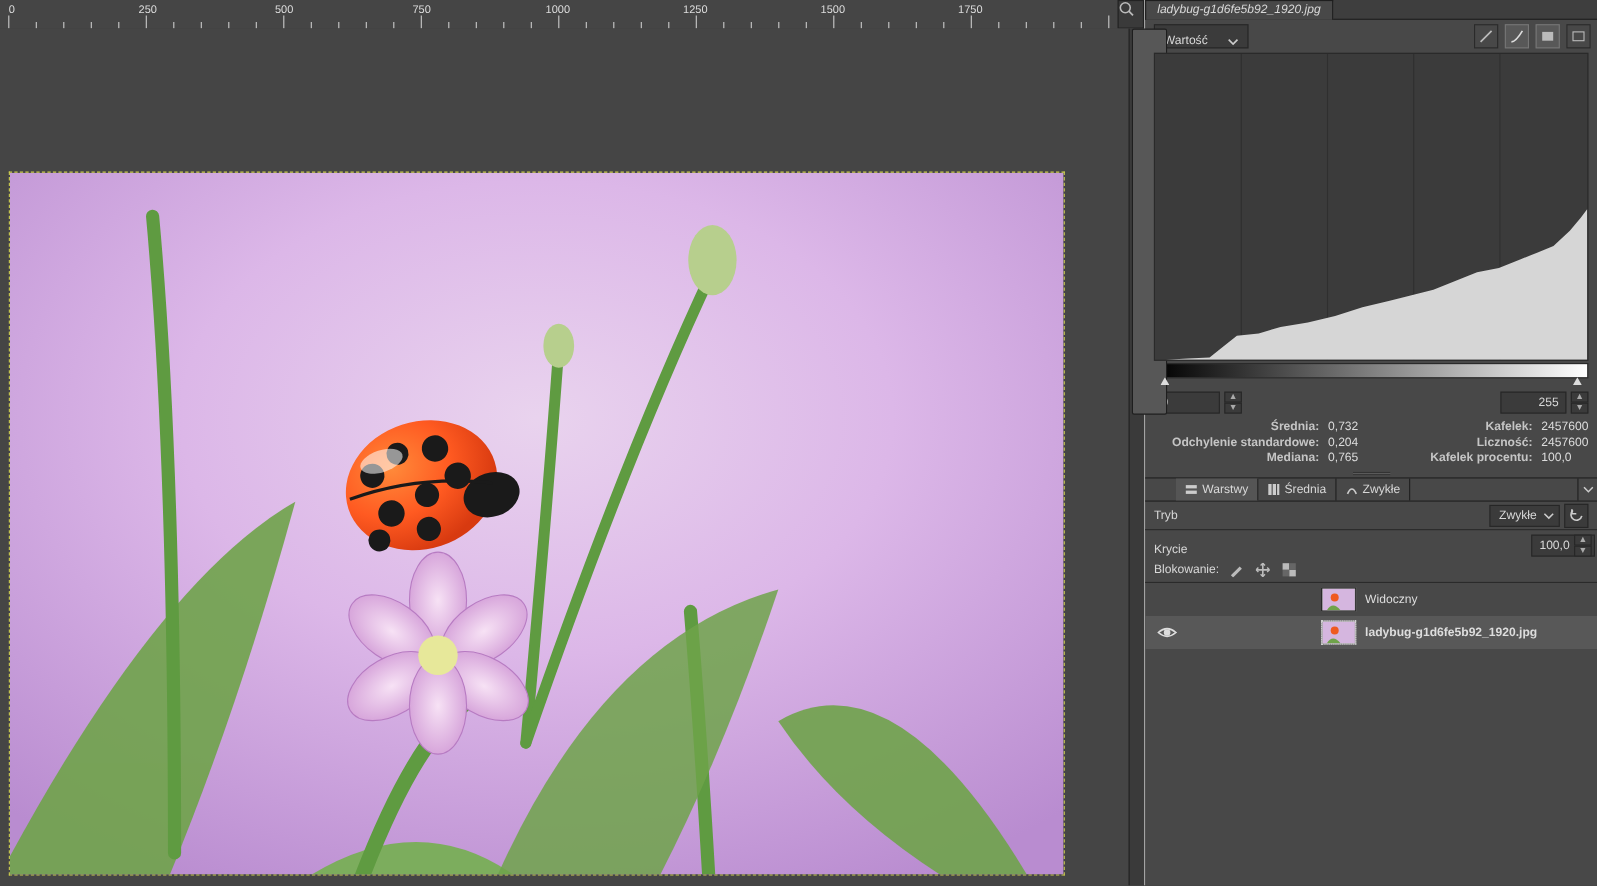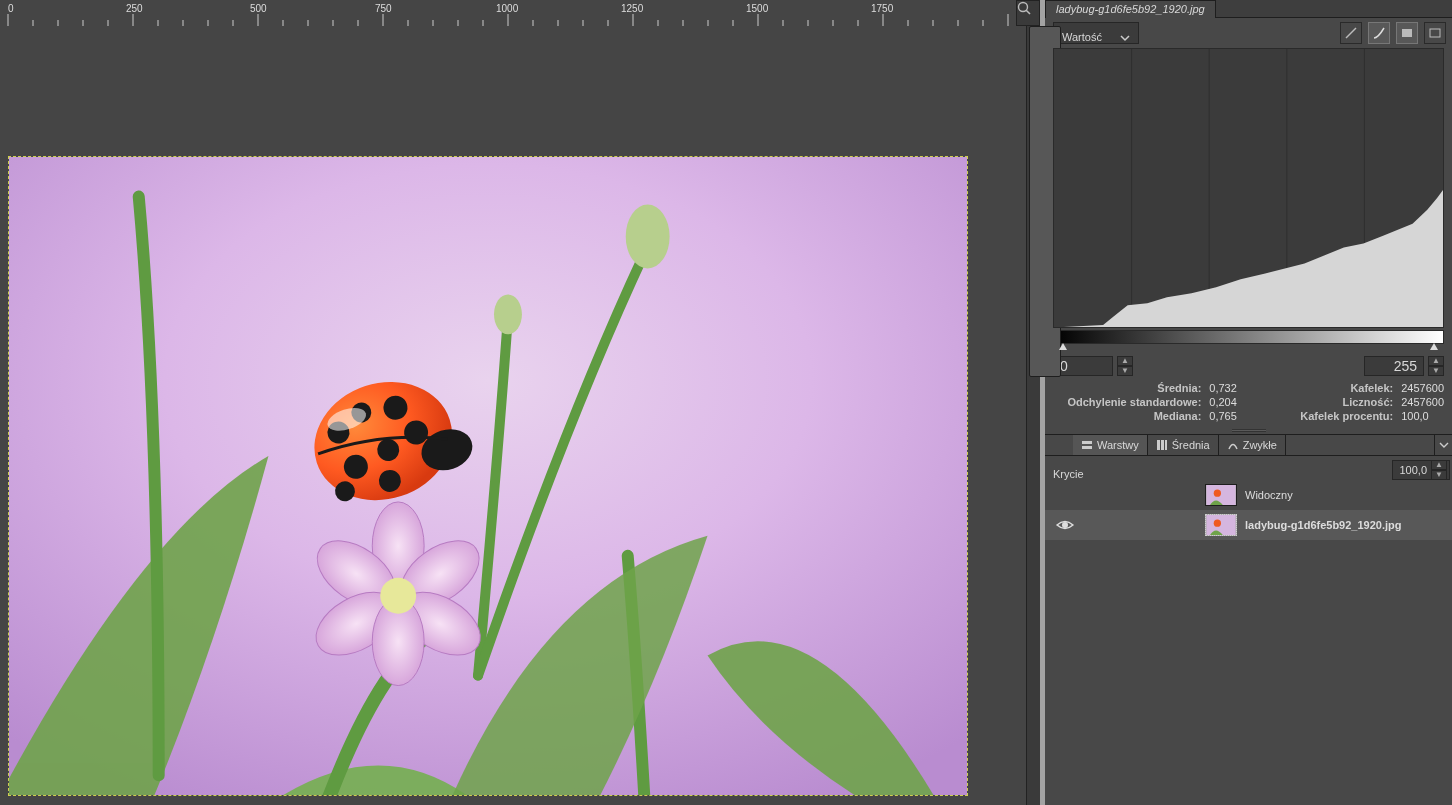--- a/index.html
+++ b/index.html
@@ -8,35 +8,35 @@
 .canvas-pane{position:relative;flex:1;display:flex;flex-direction:column;}
 .rulers{height:26px;background:#454545;position:relative;overflow:hidden;}
 .rulers svg{position:absolute;inset:0;}
 .top-right-widget{position:absolute;right:0;top:0;width:24px;height:26px;background:#3a3a3a;border:1px solid #222;display:flex;align-items:center;justify-content:center;}
 .top-right-widget svg{width:14px;height:14px;}
 .canvas-viewport{flex:1;position:relative;background:#454545;}
 .vscroll{position:absolute;right:0;top:0;bottom:0;width:14px;background:#3a3a3a;border-left:1px solid #222;}
 .vscroll .thumb{position:absolute;left:2px;right:2px;top:0;height:45%;background:#575757;border-radius:2px;}
 .canvas{position:absolute;left:8px;top:130px;width:960px;height:640px;border:1px dashed #cfcf4f;overflow:hidden;}
 .canvas svg{width:100%;height:100%;display:block;}
-.side-pane{width:412px;display:flex;flex-direction:column;background:#484848;border-left:5px solid #a3a3a3;}
+.side-pane{width:412px;display:flex;flex-direction:column;background:#484848;border-left:1px solid #a3a3a3;}
 .file-tab{height:18px;background:#3e3e3e;border-bottom:1px solid #1e1e1e;display:flex;align-items:center;}
 .file-tab-inner{background:#484848;height:18px;padding:0 10px;display:flex;align-items:center;border:1px solid #1e1e1e;border-bottom:none;font-style:italic;color:#d8d8d8;}
 .hist-head{display:flex;align-items:center;height:30px;padding:0 6px 0 8px;gap:6px;}
 .dropdown{display:flex;align-items:flex-end;height:22px;background:#3b3b3b;border:1px solid #262626;padding:0 8px;min-width:86px;justify-content:space-between;}
 .dropdown .chev{width:10px;height:10px;}
 .sq-btn{width:22px;height:22px;background:#484848;border:1px solid #2a2a2a;display:flex;align-items:center;justify-content:center;}
 .sq-btn.active{background:#585858;border-color:#777;}
 .sq-btn svg{width:14px;height:14px;}
 .histogram{margin:0 8px;height:280px;border:1px solid #2a2a2a;background:#3b3b3b;position:relative;}
 .histogram svg{position:absolute;inset:0;width:100%;height:100%;}
 .gradient-strip{margin:2px 8px 0;height:14px;background:linear-gradient(to right,#000,#fff);border:1px solid #2a2a2a;}
 .range-row{position:relative;margin:0 8px;height:10px;}
 .range-inputs{display:flex;align-items:center;gap:4px;margin:2px 8px 0;}
-.num-field{background:#3b3b3b;border:1px solid #262626;color:#d8d8d8;height:20px;width:60px;padding:0 6px;font-size:14px;}
+.num-field{background:#3b3b3b;border:1px solid #262626;color:#d8d8d8;height:20px;width:60px;padding:0 6px;font-size:11px;}
 .num-field.right{text-align:right;margin-left:auto;}
 .spinner{width:16px;display:flex;flex-direction:column;}
 .spinner div{height:10px;background:#3b3b3b;border:1px solid #262626;font-size:8px;line-height:8px;text-align:center;color:#aaa;}
 .stats{margin:6px 8px 0;display:grid;grid-template-columns:1fr auto 1fr auto;row-gap:2px;column-gap:8px;font-size:11px;}
 .stats .lbl{color:#c5c5c5;text-align:right;font-weight:bold;}
 .stats .val{color:#ddd;text-align:left;}
 .grip{height:8px;display:flex;align-items:center;justify-content:center;margin-top:4px;}
 .grip div{width:34px;height:3px;background:#5a5a5a;border-top:1px solid #333;border-bottom:1px solid #333;}
 .tabs{display:flex;align-items:stretch;height:22px;border-top:1px solid #1e1e1e;border-bottom:1px solid #1e1e1e;}
 .tab{display:flex;align-items:center;gap:4px;padding:0 8px;border-right:1px solid #1e1e1e;cursor:pointer;}
@@ -338,32 +338,71 @@
           </svg>
         <span>Zwykłe</span>
       </div>
       <div class="panel-menu">
         <svg width="10" height="10" viewBox="0 0 10 10">
             <path d="M1 3 L5 7 L9 3" fill="none" stroke="#ccc" stroke-width="1.4"></path>
           </svg>
       </div>
     </div>
 
+    <div class="row border-b">
+      <span>Tryb</span>
+      <div class="mode-select">
+        <div class="dd">
+          <span>Zwykłe</span>
+          <svg class="chev" viewBox="0 0 10 10">
+              <path d="M1 3 L5 7 L9 3" fill="none" stroke="#ccc" stroke-width="1.4"></path>
+            </svg>
+        </div>
+        <div class="switch-btn">
+          <svg viewBox="0 0 14 14">
+              <path d="M4 2 A5 5 0 1 0 12 7" fill="none" stroke="#ccc" stroke-width="1.5"></path>
+              <path d="M3 1 L3 5 L7 5" fill="none" stroke="#ccc" stroke-width="1.5"></path>
+            </svg>
+        </div>
+      </div>
+    </div>
 
     <div class="opacity-row">
       <span>Krycie</span>
       <div class="opacity-val">
         <span>100,0</span>
         <div class="spinner" style="margin-left:4px">
             <div>▲</div>
             <div>▼</div>
           </div>
       </div>
     </div>
 
+    <div class="lock-row">
+      <span>Blokowanie:</span>
+      <div class="ico">
+          <svg viewBox="0 0 14 14">
+            <path d="M2 12 L10 4 L12 6 L4 14 Z" fill="#bbb"></path>
+          </svg>
+        </div>
+      <div class="ico">
+          <svg viewBox="0 0 14 14">
+            <path d="M7 1 L7 13 M1 7 L13 7" stroke="#bbb" stroke-width="1.5"></path>
+            <path d="M7 1 L5 3 M7 1 L9 3 M7 13 L5 11 M7 13 L9 11 M1 7 L3 5 M1 7 L3 9 M13 7 L11 5 M13 7 L11 9" stroke="#bbb" stroke-width="1.3"></path>
+          </svg>
+        </div>
+      <div class="ico">
+          <svg viewBox="0 0 14 14">
+            <rect x="1" y="1" width="6" height="6" fill="#bbb"></rect>
+            <rect x="7" y="7" width="6" height="6" fill="#bbb"></rect>
+            <rect x="7" y="1" width="6" height="6" fill="#666"></rect>
+            <rect x="1" y="7" width="6" height="6" fill="#666"></rect>
+          </svg>
+        </div>
+    </div>
 
     <div class="layer-list">
       <div class="layer-row">
         <div class="eye"></div>
         <div class="chain"></div>
         <div class="spacer"></div>
         <div class="thumb">
           <svg viewBox="0 0 32 22">
               <rect width="32" height="22" fill="#d5b6df"></rect>
               <circle cx="12" cy="9" r="4" fill="#ef5a20"></circle>

